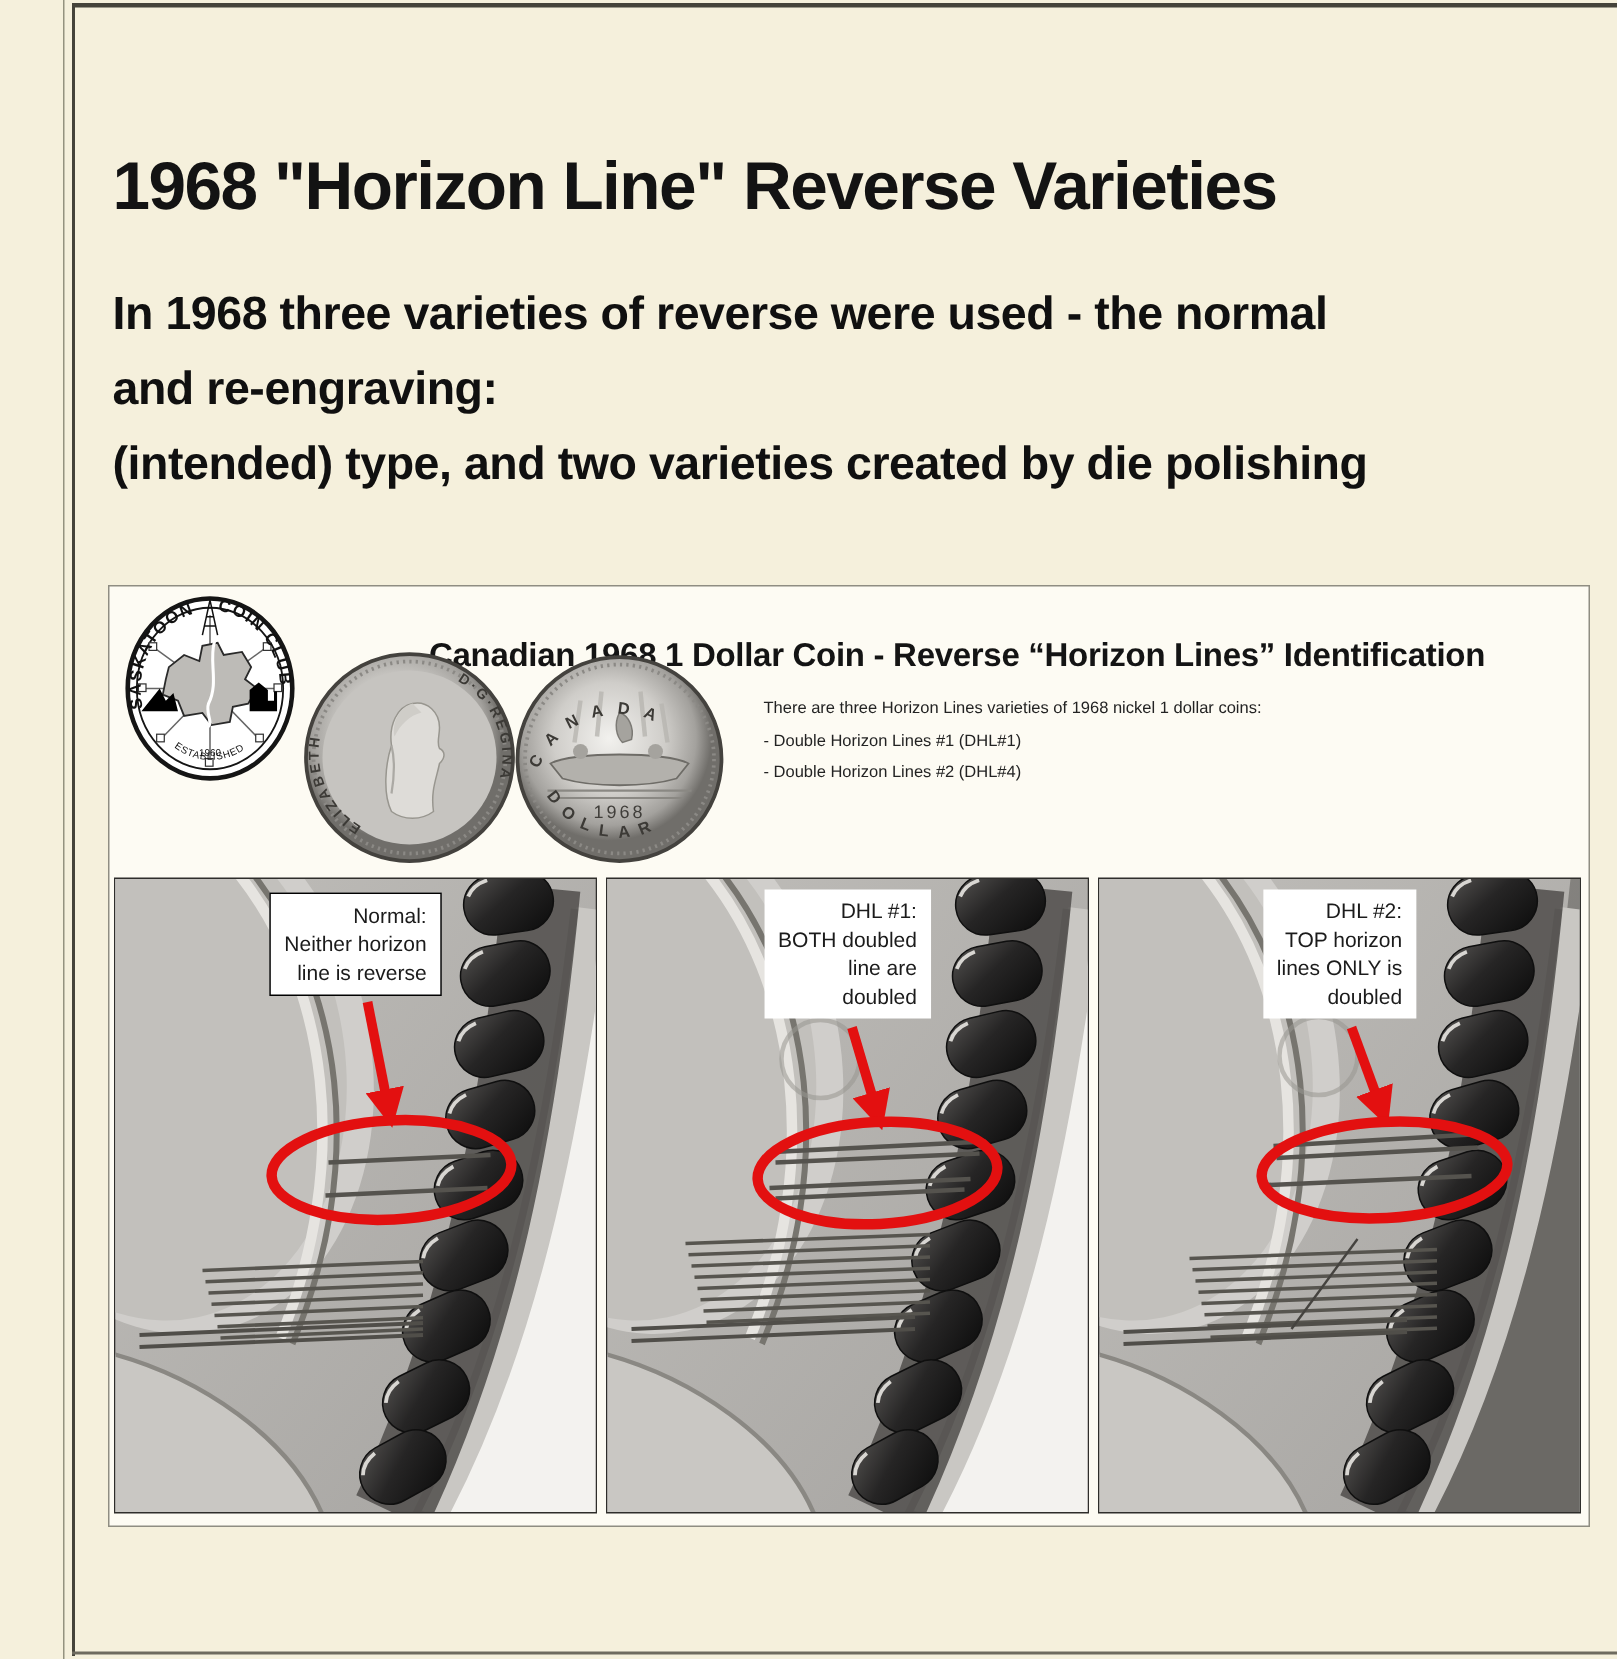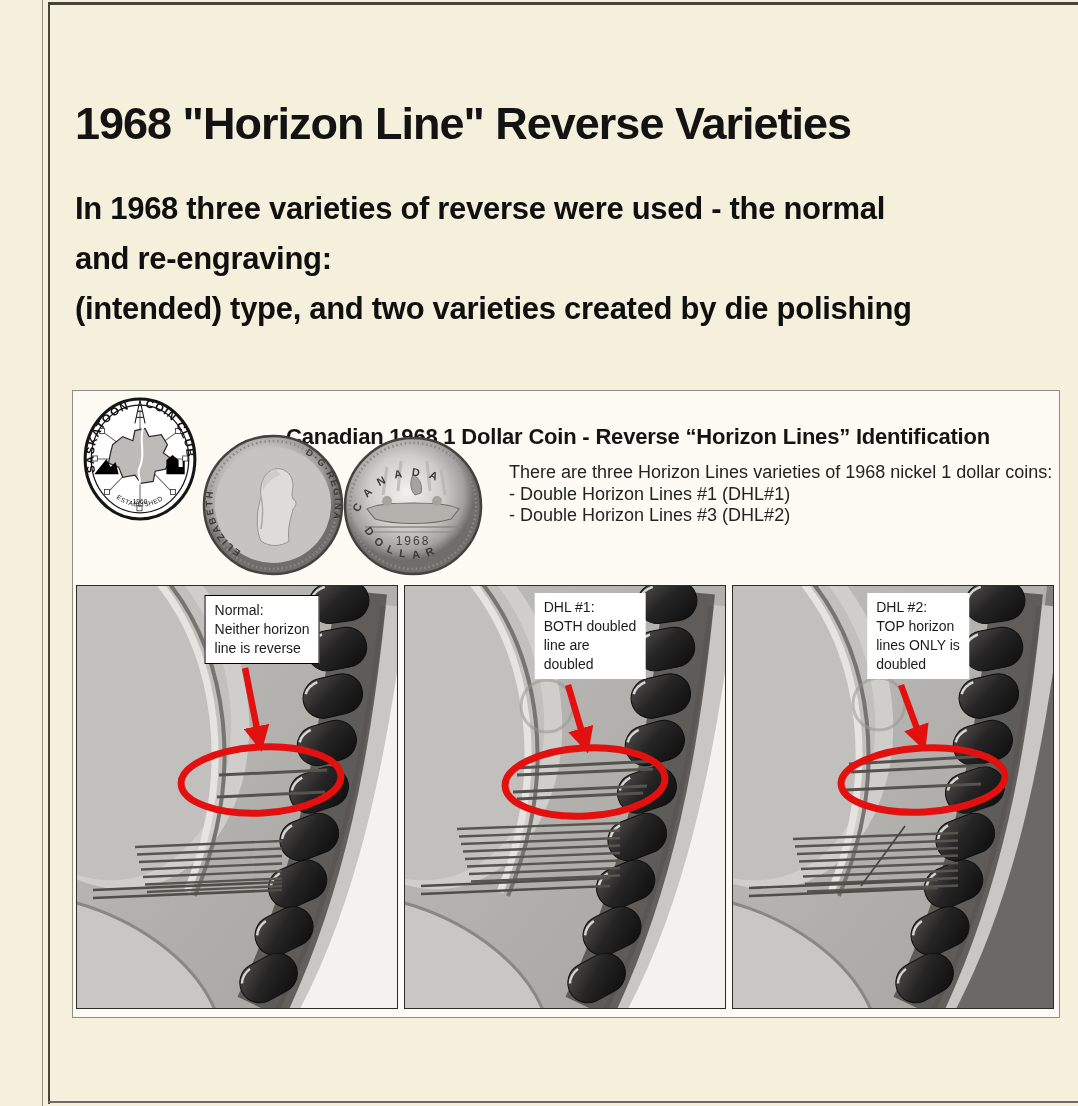--- a/index.html
+++ b/index.html
@@ -28,30 +28,30 @@
   .figure{
     position:absolute;left:72px;top:390px;width:988px;height:628px;
     background:#fdfbf3;border:1px solid #8f8d82;box-sizing:border-box;
   }
   .figure-title{
     position:absolute;left:150px;top:13px;width:830px;text-align:center;
     font-size:22px;font-weight:bold;color:#141414;letter-spacing:-0.2px;margin-top:20px;
   }
   .logo{position:absolute;left:9px;top:5px;}
   .coins{position:absolute;left:128px;top:42px;}
-  .varieties{position:absolute;left:436px;top:71px;font-size:18px;color:#232323;line-height:21.5px;}
+  .varieties{position:absolute;left:436px;top:71px;font-size:11px;color:#232323;line-height:21.5px;}
   .varieties div{white-space:nowrap;}
 
   .panels{position:absolute;left:4px;top:195px;width:976px;height:422px;display:flex;gap:8px;}
   .panel{position:relative;width:320px;height:422px;background:#b2b0ad;outline:1px solid #2e2d2b;}
   .panel svg{position:absolute;inset:0;}
   .panel-caption{
     position:absolute;left:50%;transform:translateX(-50%);
-    background:#fff;color:#1b1b1b;font-size:14px;line-height:19px;text-align:left;
-    padding:5px 9px;white-space:nowrap;z-index:3;margin-left:25px;
+    background:#fff;color:#1b1b1b;font-size:14px;line-height:19px;text-align:right;
+    padding:5px 9px;white-space:nowrap;z-index:3;
   }
   .panel-caption.boxed{border:1px solid #000;}
 </style>
 </head>
 <body>
 
 <div class="page">
   <div class="vline-outer"></div>
   <div class="vline-inner"></div>
   <div class="hline-top"></div>
@@ -176,21 +176,21 @@
         <text x="212" y="112" font-size="12" text-anchor="middle" fill="#403e3a" letter-spacing="2">1968</text>
         <text font-size="11" font-weight="bold" fill="#3c3a36" letter-spacing="7">
           <textPath href="#revB" startOffset="8">DOLLAR</textPath>
         </text>
       </g>
     </svg>
 
     <div class="varieties">
       <div>There are three Horizon Lines varieties of 1968 nickel 1 dollar coins:</div>
       <div>- Double Horizon Lines #1 (DHL#1)</div>
-      <div>- Double Horizon Lines #3 (DHL#2)</div>
+      <div>- Double Horizon Lines #2 (DHL#4)</div>
     </div>
 
     <div class="panels" id="panels">
         <div class="panel">
   <svg width="320" height="422" viewBox="0 0 320 422">
     <defs>
       <linearGradient id="beadG" x1="0" y1="0" x2="1" y2="1">
         <stop offset="0%" stop-color="#565452"></stop>
                 <stop offset="45%" stop-color="#262525"></stop>
                 <stop offset="100%" stop-color="#0c0c0c"></stop>

